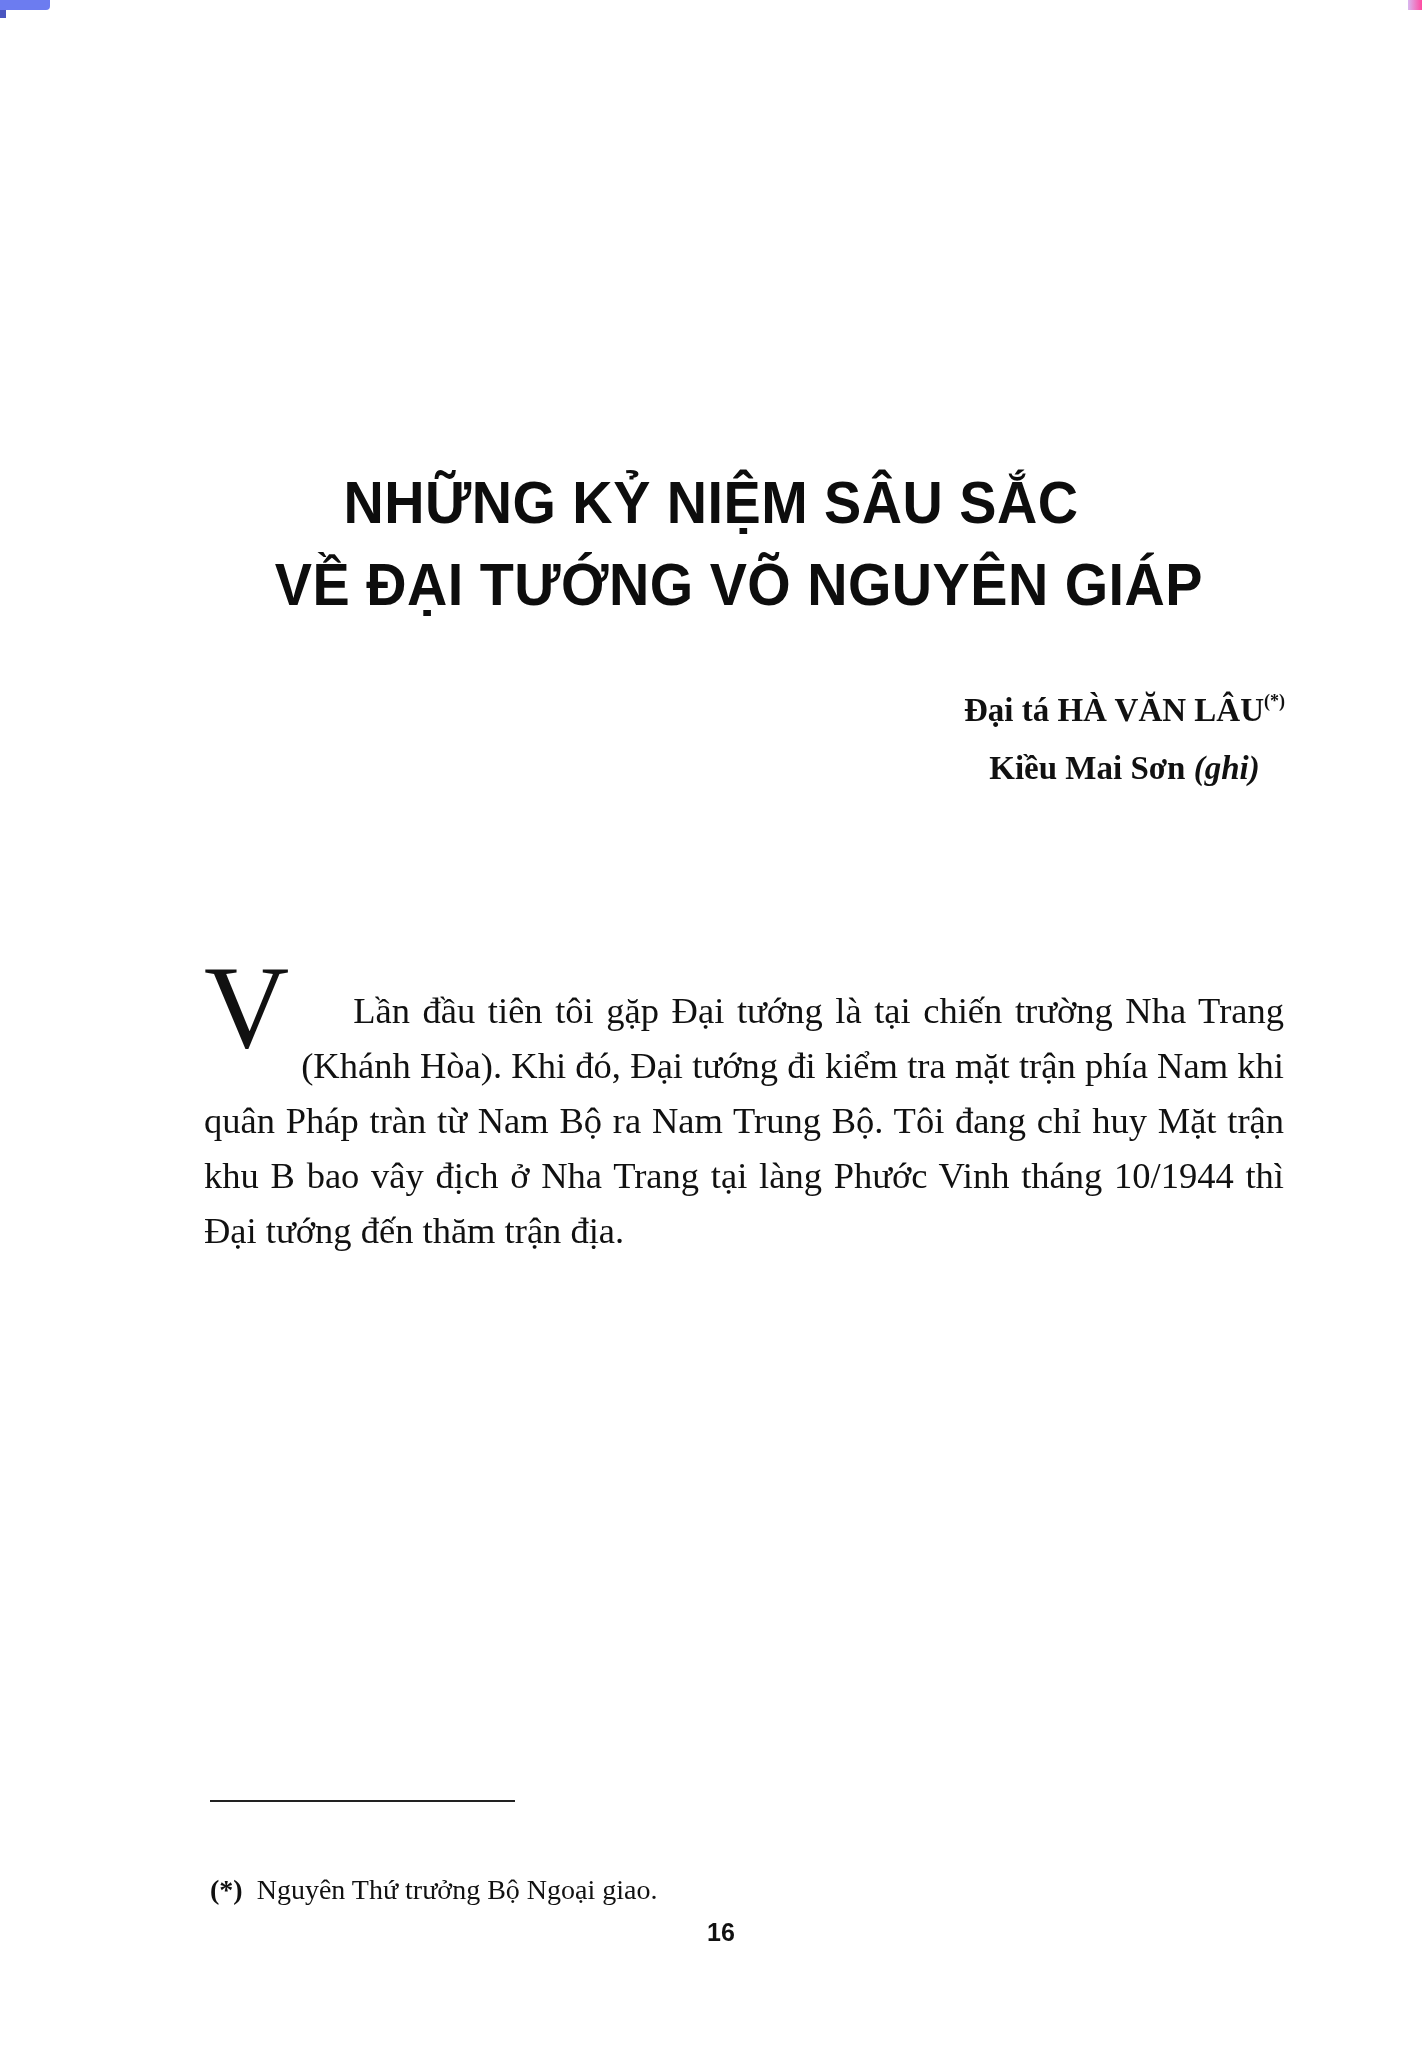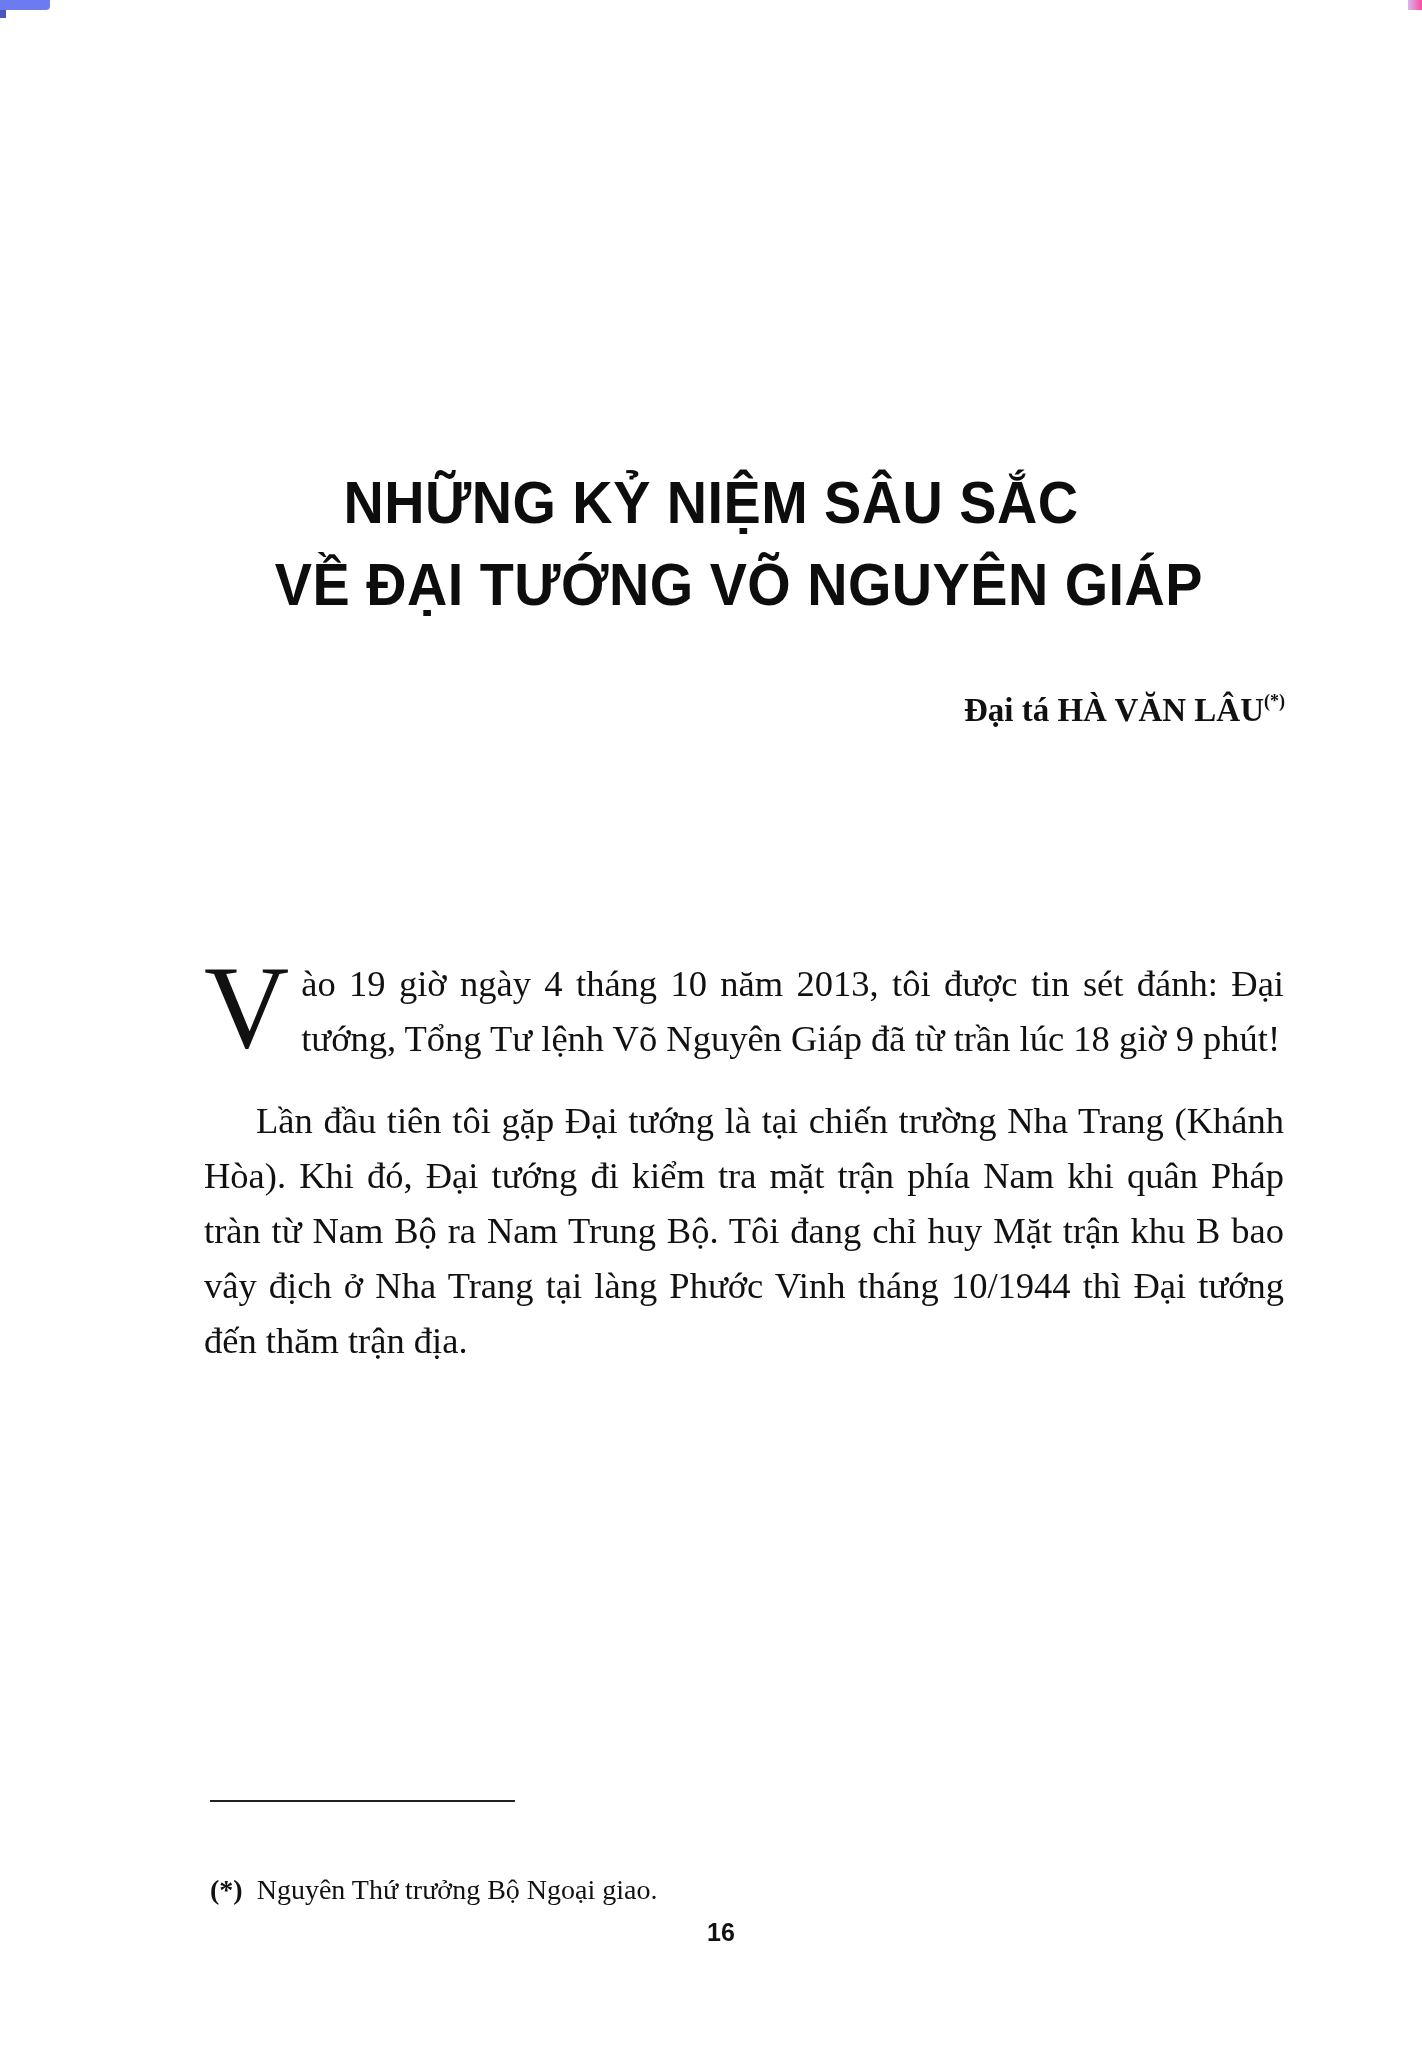--- a/index.html
+++ b/index.html
@@ -89,25 +89,29 @@
 
 <h1 class="title" style="margin:0;">
   <span class="line">NHỮNG KỶ NIỆM SÂU SẮC</span>
   <span class="line line2">VỀ ĐẠI TƯỚNG VÕ NGUYÊN GIÁP</span>
 </h1>
 
 <div class="byline">
   <div>
     <span>Đại tá HÀ VĂN LÂU</span><sup>(*)</sup>
   </div>
+  <div>
+    <span>Kiều Mai Sơn</span>
+    <span class="role">(ghi)</span>
+  </div>
 </div>
 
 <div class="body">
   <p class="first">
-    <span class="dropcap">V</span><span>ào 19 giờ ngày 4 tháng 10 năm 2013, tôi được tin sét đánh: Đại tướng, Tổng Tư lệnh Võ Nguyên Giáp đã từ trần lúc 18 giờ 9 phút!</span>
+    <span class="dropcap">V</span>
   </p>
   <p>Lần đầu tiên tôi gặp Đại tướng là tại chiến trường Nha Trang (Khánh Hòa). Khi đó, Đại tướng đi kiểm tra mặt trận phía Nam khi quân Pháp tràn từ Nam Bộ ra Nam Trung Bộ. Tôi đang chỉ huy Mặt trận khu B bao vây địch ở Nha Trang tại làng Phước Vinh tháng 10/1944 thì Đại tướng đến thăm trận địa.</p>
 </div>
 
 <div class="fn-rule"></div>
 <div class="footnote">
   <span class="mark">(*)</span><span>Nguyên Thứ trưởng Bộ Ngoại giao.</span>
 </div>
 
 <div class="page-number">16</div>

